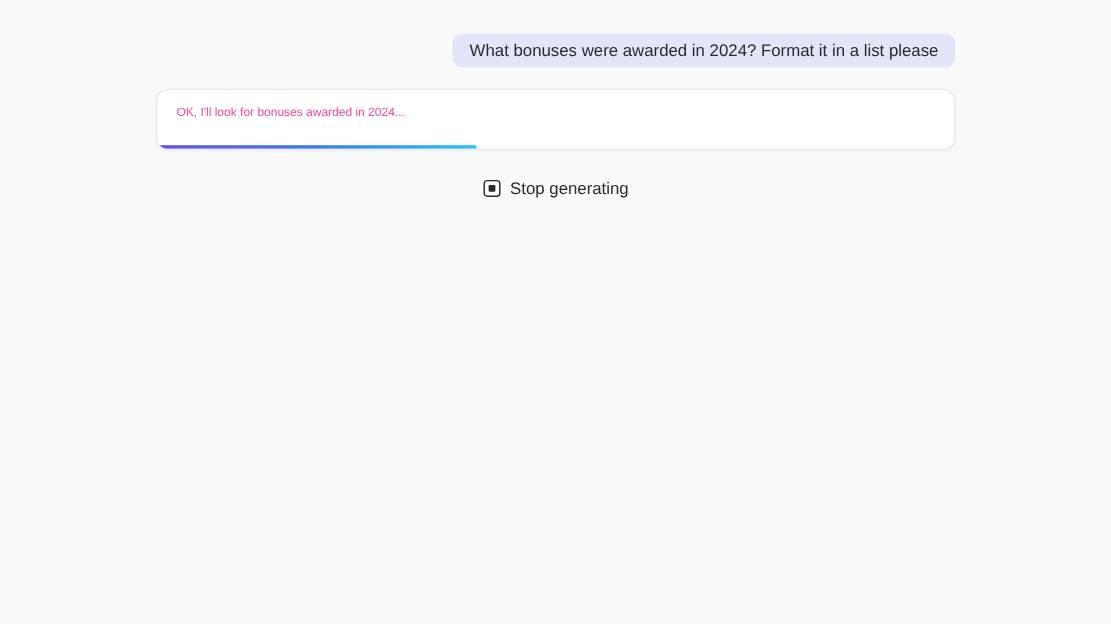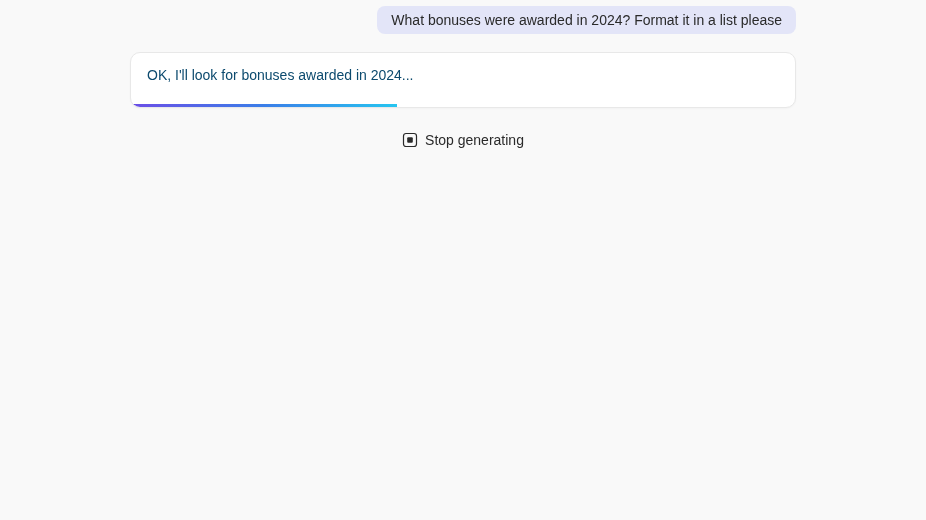--- a/index.html
+++ b/index.html
@@ -15,21 +15,21 @@
       overflow: hidden;
     }
     .container {
       width: 100%;
       padding: 0;
     }
     .user-message-row {
       display: flex;
       justify-content: flex-end;
       padding-right: 130px;
-      padding-top: 6px;
+      padding-top: 28px;
       text-align: center;
     }
     .user-message {
       background-color: #e3e5f8;
       color: #2a2a2a;
       padding: 6px 14px;
       border-radius: 8px;
       font-size: 14px;
       display: inline-block;
     }
@@ -44,22 +44,22 @@
       background-color: #ffffff;
       border: 1px solid #e8e8e8;
       border-radius: 10px;
       width: 100%;
       position: relative;
       overflow: hidden;
       box-shadow: 0 1px 2px rgba(0,0,0,0.03);
     }
     .assistant-text {
       padding: 14px 16px 24px 16px;
-      font-size: 14px;
-      color: #0c4a6e;
+      font-size: 10px;
+      color: #ec4899;
     }
     .progress-bar {
       position: absolute;
       bottom: 0;
       left: 0;
       height: 3px;
       width: 40%;
       background: linear-gradient(90deg, #6b4ee6 0%, #3a7ee8 50%, #26c5f0 100%);
     }
     .stop-row {

